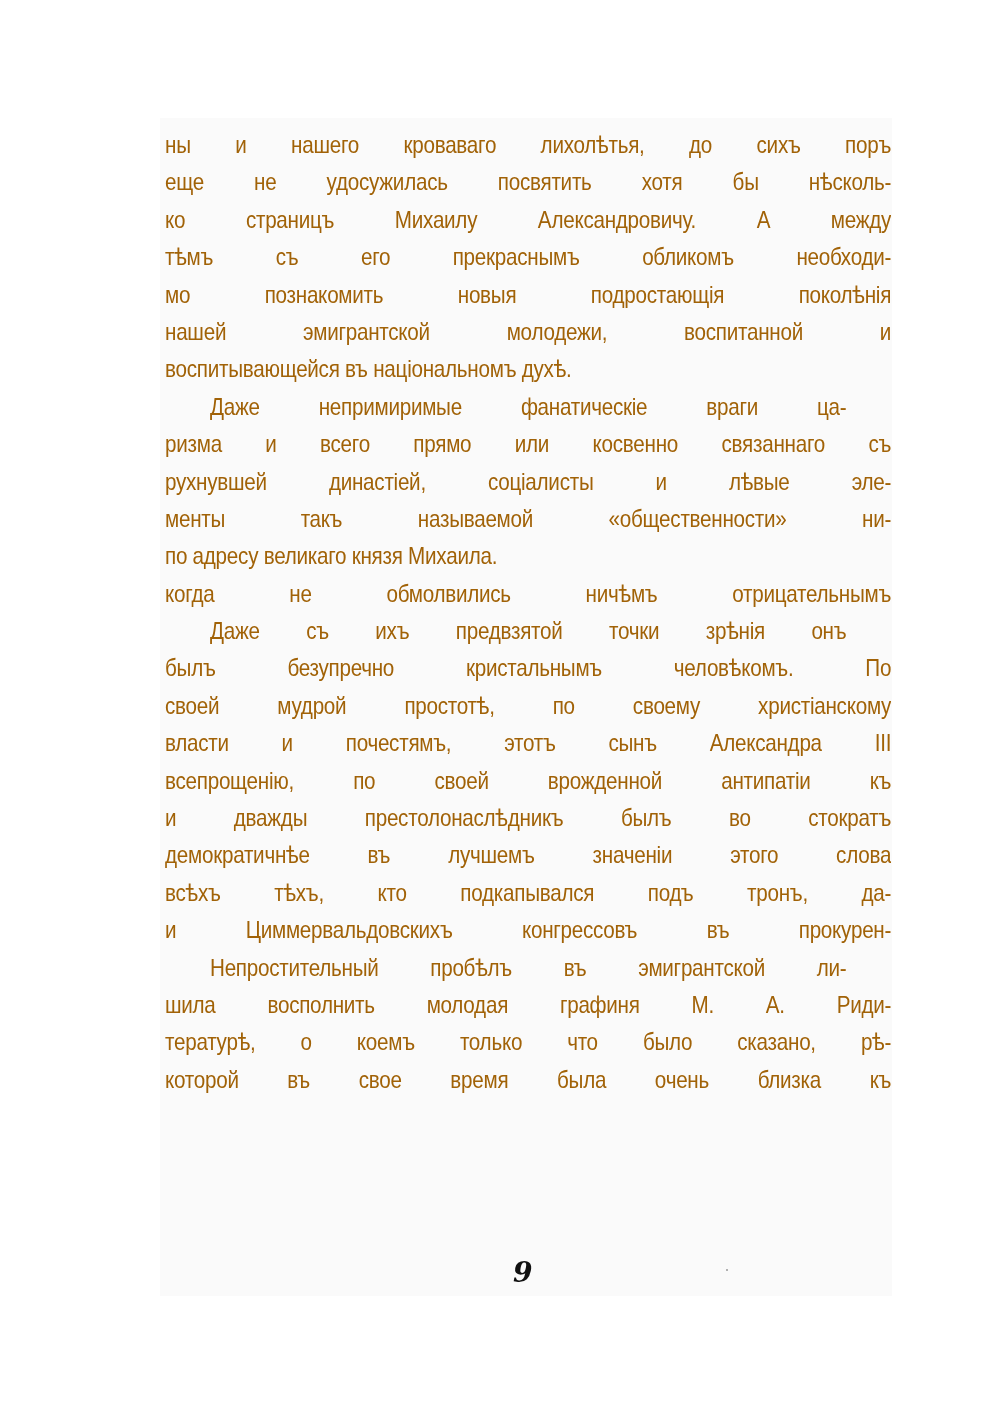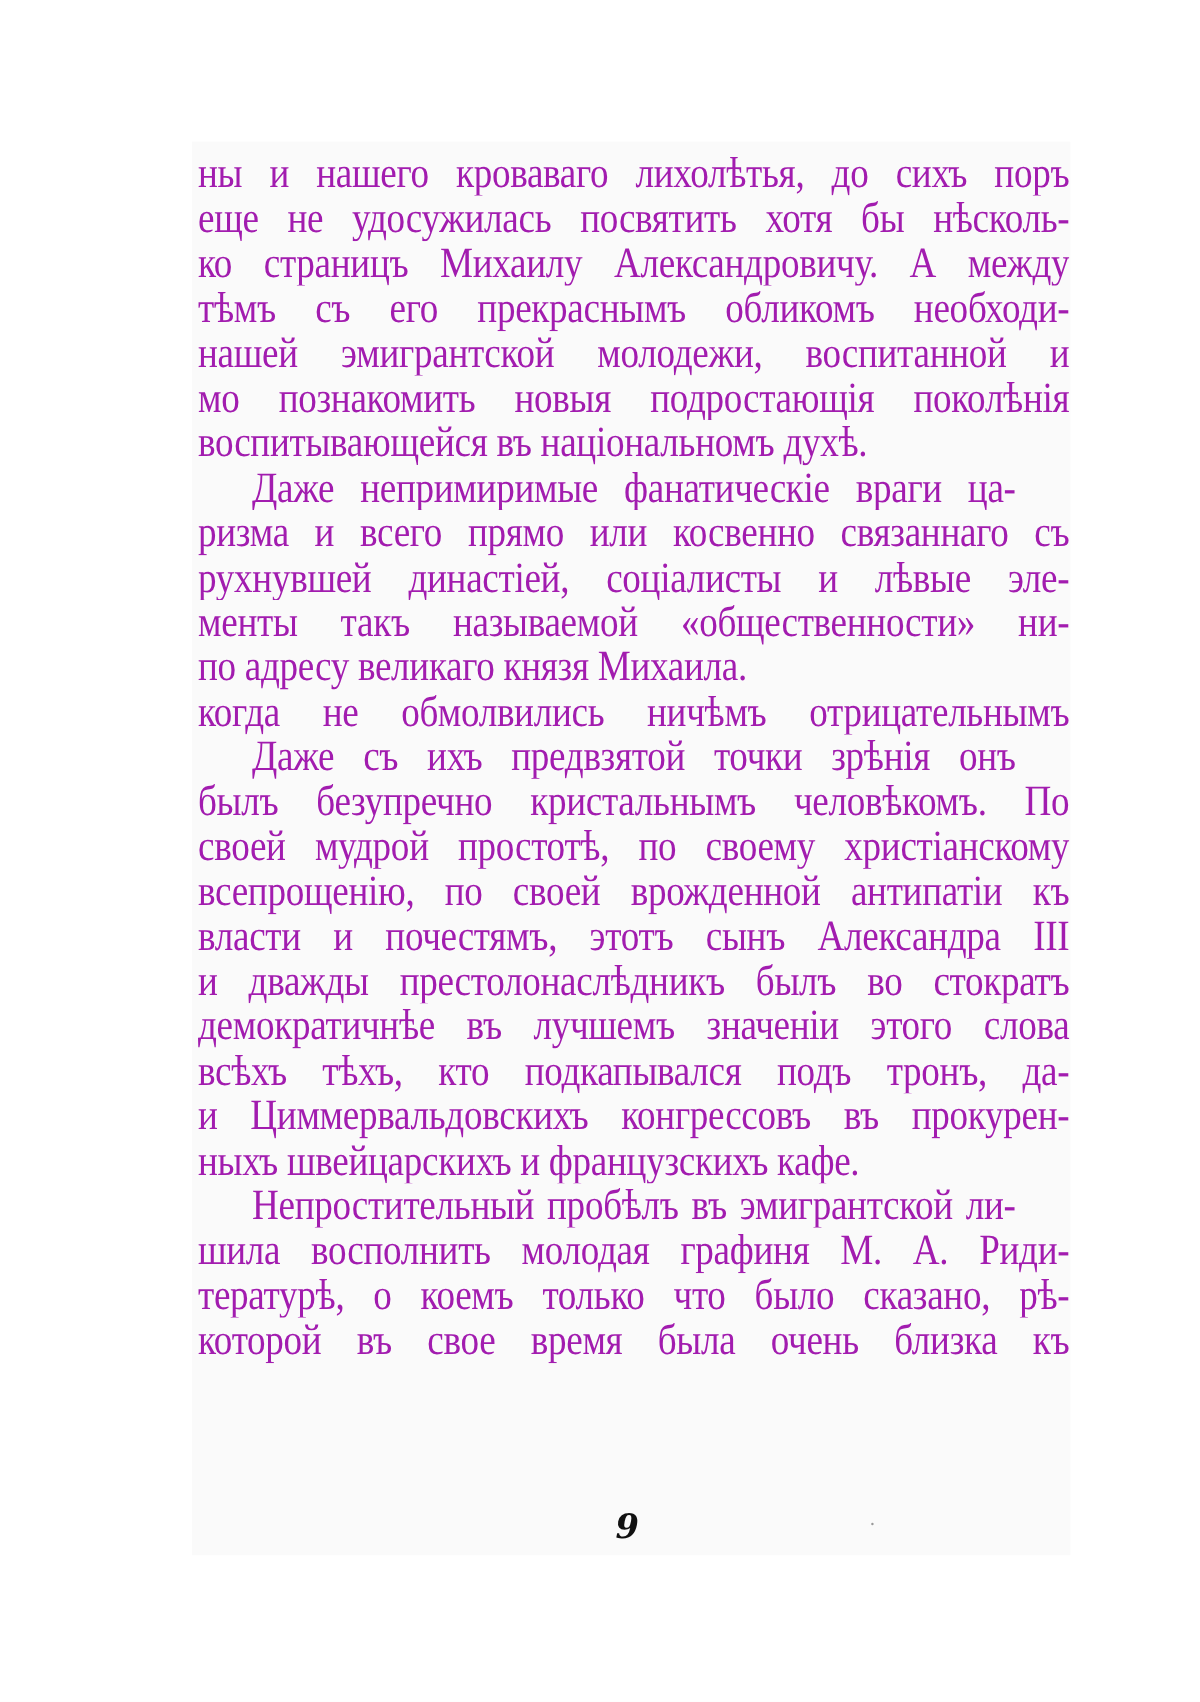--- a/index.html
+++ b/index.html
@@ -19,23 +19,23 @@
       top: 118px;
       width: 732px;
       height: 1178px;
       background: #fafafa;
     }
     .text-block {
       position: absolute;
       left: 165px;
       top: 126px;
       width: 726px;
-      font-family: Liberation Serif, serif;
-      font-size: 36px;
-      color: #a21caf;
+      font-family: Liberation Sans, sans-serif;
+      font-size: 24px;
+      color: #a16207;
       letter-spacing: -0.3px;
     }
     .line {
       display: block;
       height: 37.4px;
       line-height: 37.4px;
       white-space: nowrap;
       text-align: justify;
       text-align-last: justify;
       overflow: hidden;
@@ -86,45 +86,44 @@
 
 <div class="page-shade"></div>
 
 <div class="text-block">
 
   <div class="paragraph">
     <span class="line"><span class="line-inner">ны и нашего кроваваго лихолѣтья, до сихъ поръ</span></span>
     <span class="line"><span class="line-inner">еще не удосужилась посвятить хотя бы нѣсколь-</span></span>
     <span class="line"><span class="line-inner">ко страницъ Михаилу Александровичу. А между</span></span>
     <span class="line"><span class="line-inner">тѣмъ съ его прекраснымъ обликомъ необходи-</span></span>
+    <span class="line"><span class="line-inner">мо познакомить новыя подростающія поколѣнія</span></span>
     <span class="line"><span class="line-inner">нашей эмигрантской молодежи, воспитанной и</span></span>
-    <span class="line"><span class="line-inner">мо познакомить новыя подростающія поколѣнія</span></span>
     <span class="line last"><span class="line-inner">воспитывающейся въ національномъ духѣ.</span></span>
   </div>
 
   <div class="paragraph">
     <span class="line indent"><span class="line-inner">Даже непримиримые фанатическіе враги ца-</span></span>
     <span class="line"><span class="line-inner">ризма и всего прямо или косвенно связаннаго съ</span></span>
     <span class="line"><span class="line-inner">рухнувшей династіей, соціалисты и лѣвые эле-</span></span>
     <span class="line"><span class="line-inner">менты такъ называемой «общественности» ни-</span></span>
     <span class="line last"><span class="line-inner">по адресу великаго князя Михаила.</span></span>
     <span class="line"><span class="line-inner">когда не обмолвились ничѣмъ отрицательнымъ</span></span>
   </div>
 
   <div class="paragraph">
     <span class="line indent"><span class="line-inner">Даже съ ихъ предвзятой точки зрѣнія онъ</span></span>
     <span class="line"><span class="line-inner">былъ безупречно кристальнымъ человѣкомъ. По</span></span>
     <span class="line"><span class="line-inner">своей мудрой простотѣ, по своему христіанскому</span></span>
+    <span class="line"><span class="line-inner">власти и почестямъ, этотъ сынъ Александра III</span></span>
     <span class="line"><span class="line-inner">всепрощенію, по своей врожденной антипатіи къ</span></span>
-    <span class="line"><span class="line-inner">власти и почестямъ, этотъ сынъ Александра III</span></span>
     <span class="line"><span class="line-inner">и дважды престолонаслѣдникъ былъ во стократъ</span></span>
     <span class="line"><span class="line-inner">демократичнѣе въ лучшемъ значеніи этого слова</span></span>
     <span class="line"><span class="line-inner">всѣхъ тѣхъ, кто подкапывался подъ тронъ, да-</span></span>
     <span class="line"><span class="line-inner">и Циммервальдовскихъ конгрессовъ въ прокурен-</span></span>
-    <span class="line last"><span class="line-inner">ныхъ швейцарскихъ и французскихъ кафе.</span></span>
   </div>
 
   <div class="paragraph">
     <span class="line indent"><span class="line-inner">Непростительный пробѣлъ въ эмигрантской ли-</span></span>
     <span class="line"><span class="line-inner">шила восполнить молодая графиня М. А. Риди-</span></span>
     <span class="line"><span class="line-inner">тературѣ, о коемъ только что было сказано, рѣ-</span></span>
     <span class="line"><span class="line-inner">которой въ свое время была очень близка къ</span></span>
   </div>
 </div>
 

